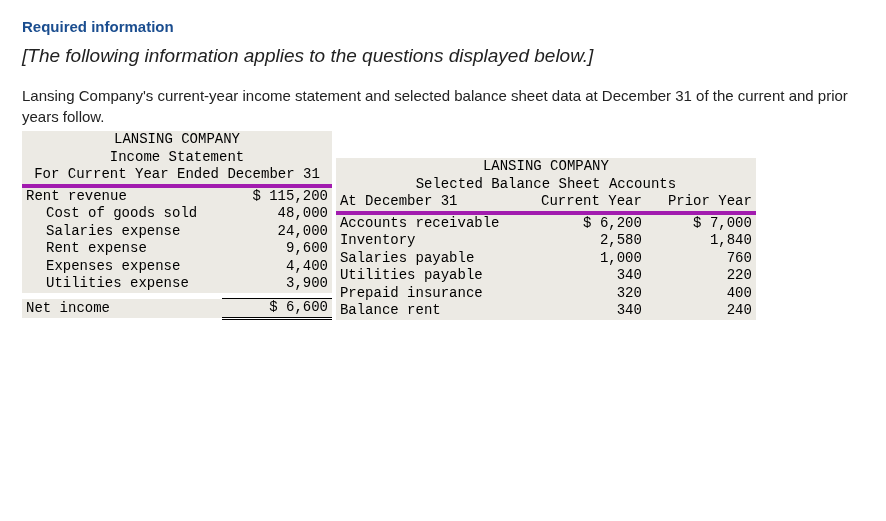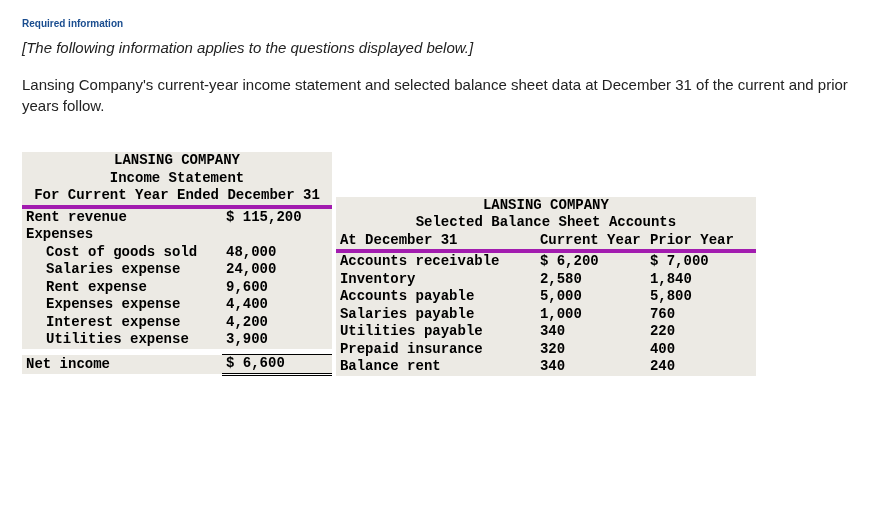--- a/index.html
+++ b/index.html
@@ -8,45 +8,44 @@
     padding: 18px 22px;
     font-family: Arial, Helvetica, sans-serif;
     font-size: 14px;
     color: #222;
     background: #fff;
     width: 886px;
   }
   .req-head {
     color: #1a4d8f;
     font-weight: bold;
-    font-size: 10px;
+    font-size: 15px;
     margin-bottom: 10px;
   }
   .italic-note {
     font-style: italic;
-    font-size: 15px;
+    font-size: 19px;
     margin-bottom: 18px;
   }
   .intro {
     font-size: 15px;
     line-height: 1.4;
-    margin-bottom: 36px;
+    margin-bottom: 4px;
   }
   .stmt-wrap {
     display: inline-block;
     font-family: "Courier New", Courier, monospace;
     font-size: 14px;
     line-height: 1.25;
     color: #000;
-    font-weight: bold;
   }
   .stmt-wrap table { border-collapse: collapse; }
   .stmt-wrap td { padding: 0 4px; white-space: pre; }
   .ctr { text-align: center; }
-  .rgt { }
+  .rgt { text-align: right; }
   .ind { padding-left: 24px !important; }
   
   .shade td { background: #eceae4; }
   .line-bottom td { border-bottom: 4px solid #a21caf; margin-top: 12px; }
   .gap-row td { height: 6px; background: #fff !important; }
   .col-lbl   { min-width: 200px; }
   .col-amt   { min-width: 110px; }
   .col-amt2  { min-width: 110px; }
   .stmt2 { margin-top: 20px; }
 </style>
@@ -71,42 +70,34 @@
         </tr>
   <tr class="shade line-bottom">
           <td colspan="2" class="ctr">For Current Year Ended December 31</td>
         </tr>
 
   <tr class="shade">
     <td class="col-lbl">Rent revenue</td>
     <td class="col-amt rgt">$ 115,200</td>
   </tr>
   <tr class="shade">
-    <td>Expenses</td>
-    <td class="rgt"></td>
-  </tr>
-  <tr class="shade">
     <td class="ind">Cost of goods sold</td>
     <td class="rgt">48,000</td>
   </tr>
   <tr class="shade">
     <td class="ind">Salaries expense</td>
     <td class="rgt">24,000</td>
   </tr>
   <tr class="shade">
     <td class="ind">Rent expense</td>
     <td class="rgt">9,600</td>
   </tr>
   <tr class="shade">
     <td class="ind">Expenses expense</td>
     <td class="rgt">4,400</td>
-  </tr>
-  <tr class="shade">
-    <td class="ind">Interest expense</td>
-    <td class="rgt">4,200</td>
   </tr>
   <tr class="shade">
     <td class="ind">Utilities expense</td>
     <td class="rgt">3,900</td>
   </tr>
   <tr class="gap-row">
           <td colspan="2"></td>
         </tr>
   <tr class="shade">
     <td>Net income</td>
@@ -135,25 +126,20 @@
     <td>Accounts receivable</td>
     <td class="rgt">$ 6,200</td>
     <td class="rgt">$ 7,000</td>
   </tr>
   <tr class="shade">
     <td>Inventory</td>
     <td class="rgt">2,580</td>
     <td class="rgt">1,840</td>
   </tr>
   <tr class="shade">
-    <td>Accounts payable</td>
-    <td class="rgt">5,000</td>
-    <td class="rgt">5,800</td>
-  </tr>
-  <tr class="shade">
     <td>Salaries payable</td>
     <td class="rgt">1,000</td>
     <td class="rgt">760</td>
   </tr>
   <tr class="shade">
     <td>Utilities payable</td>
     <td class="rgt">340</td>
     <td class="rgt">220</td>
   </tr>
   <tr class="shade">

